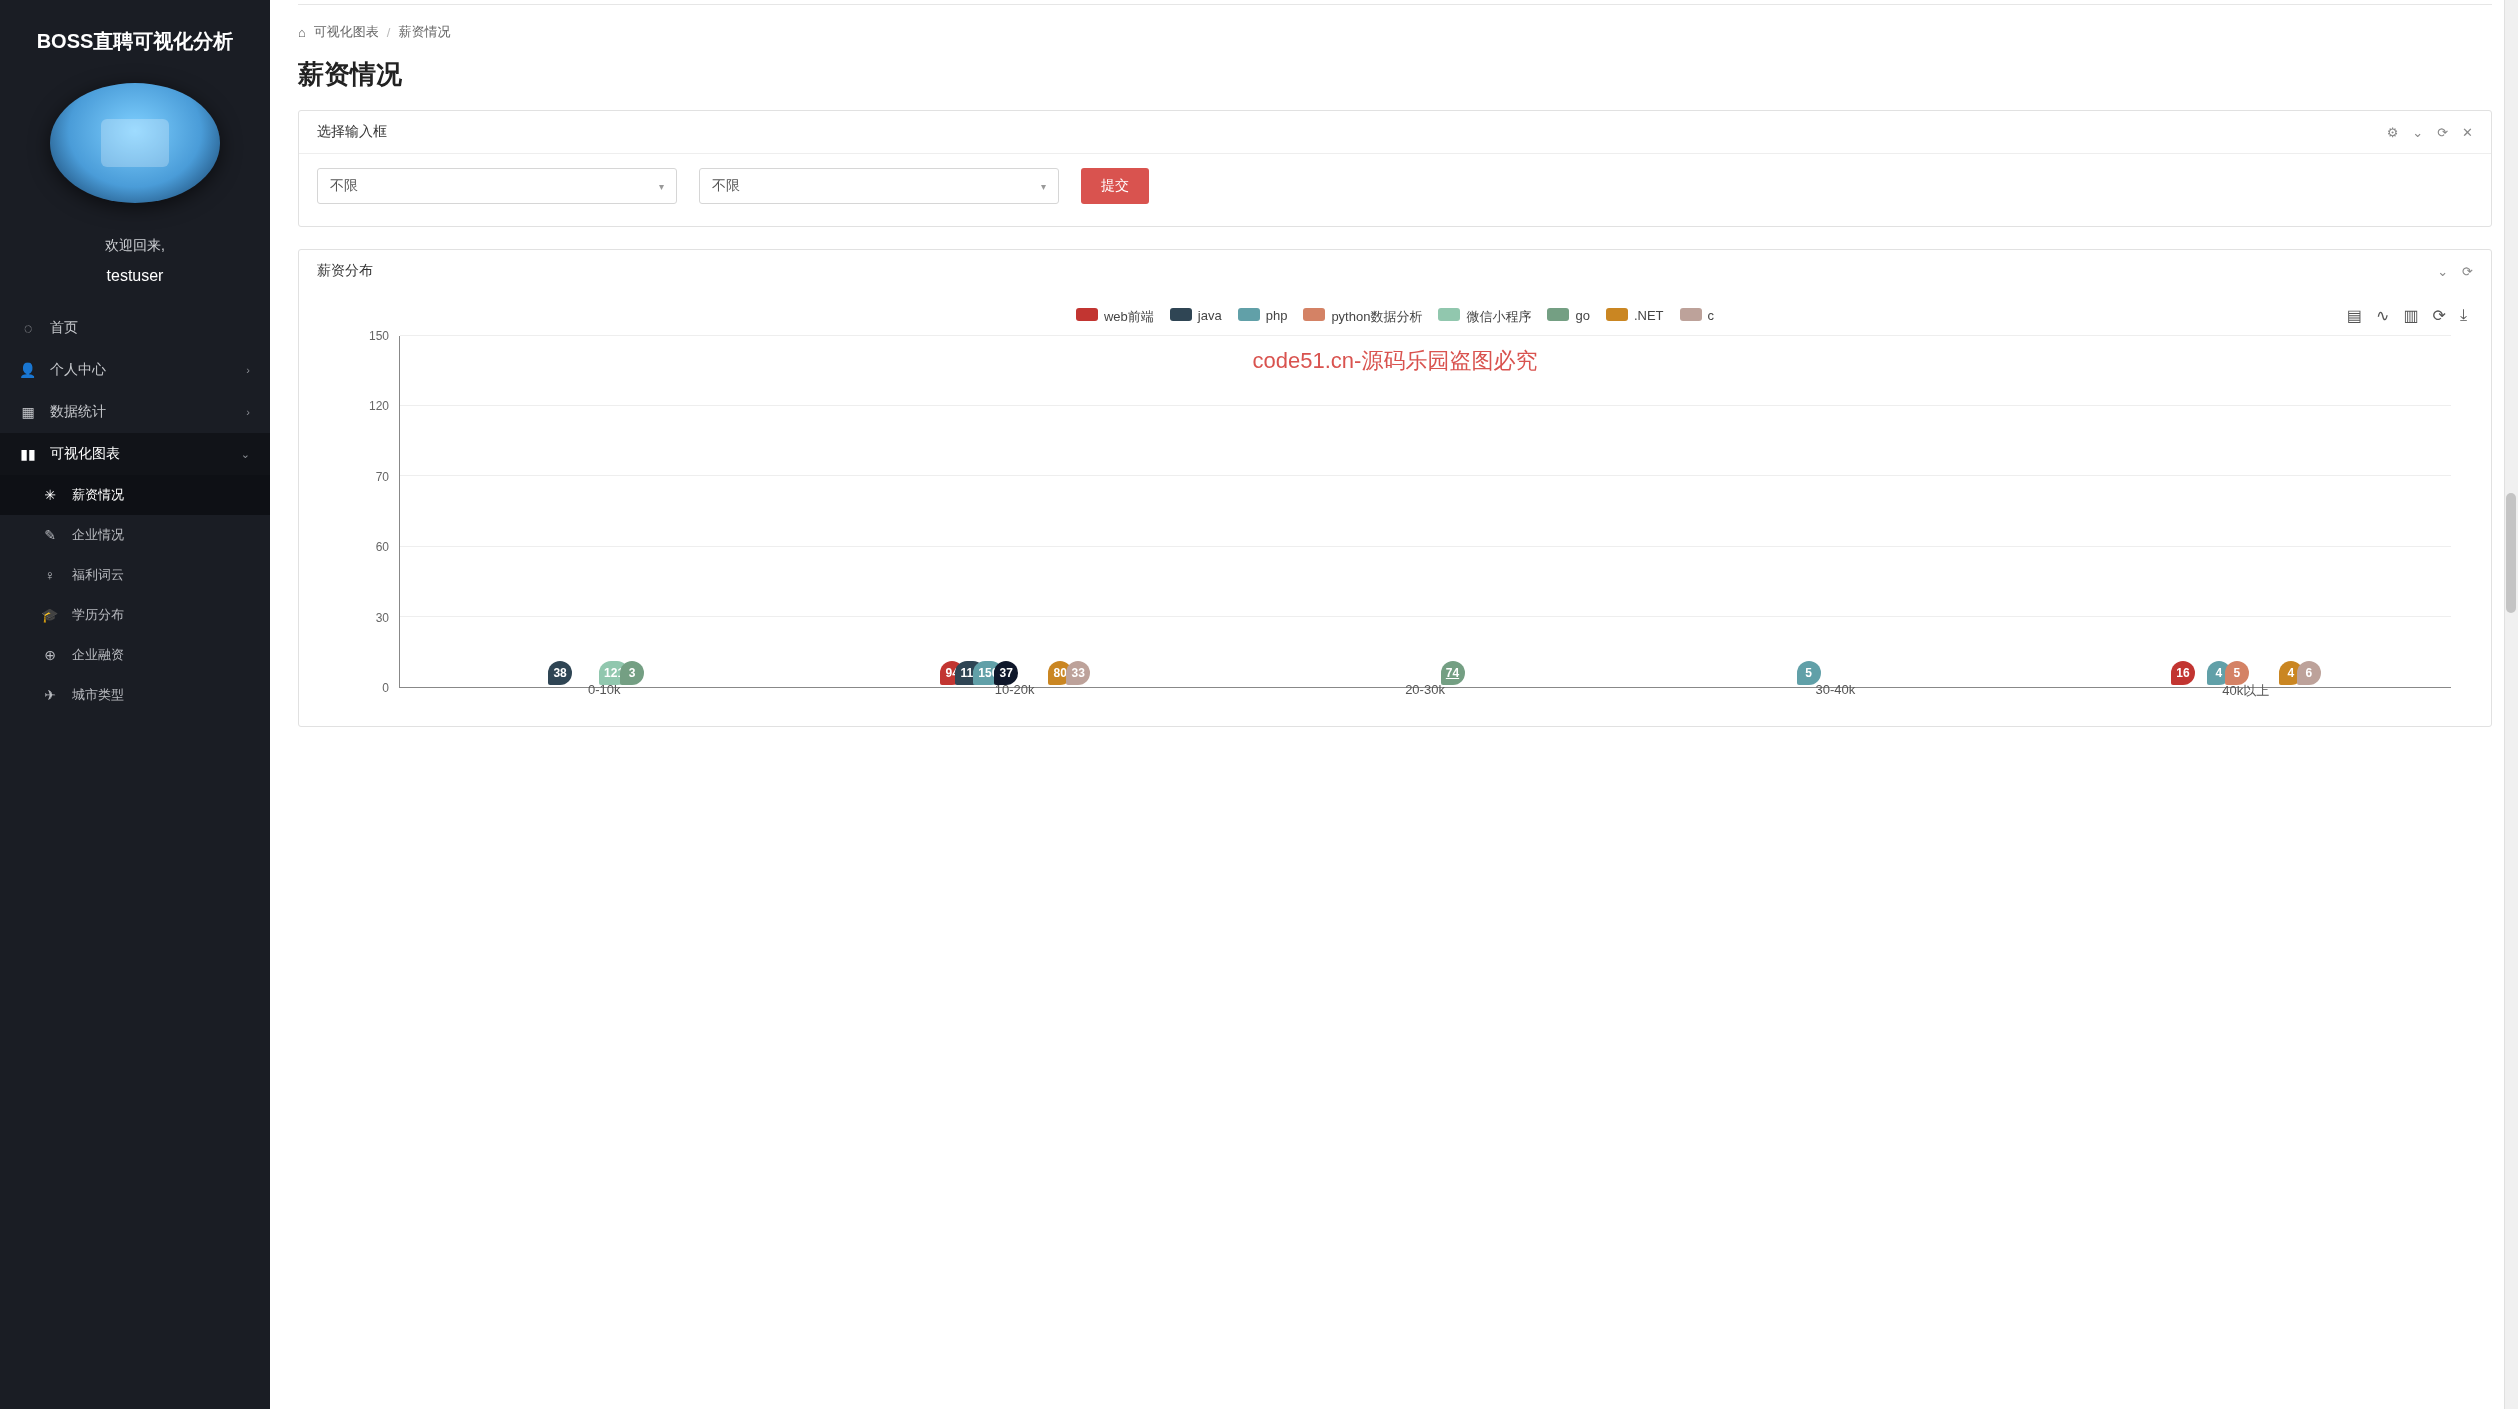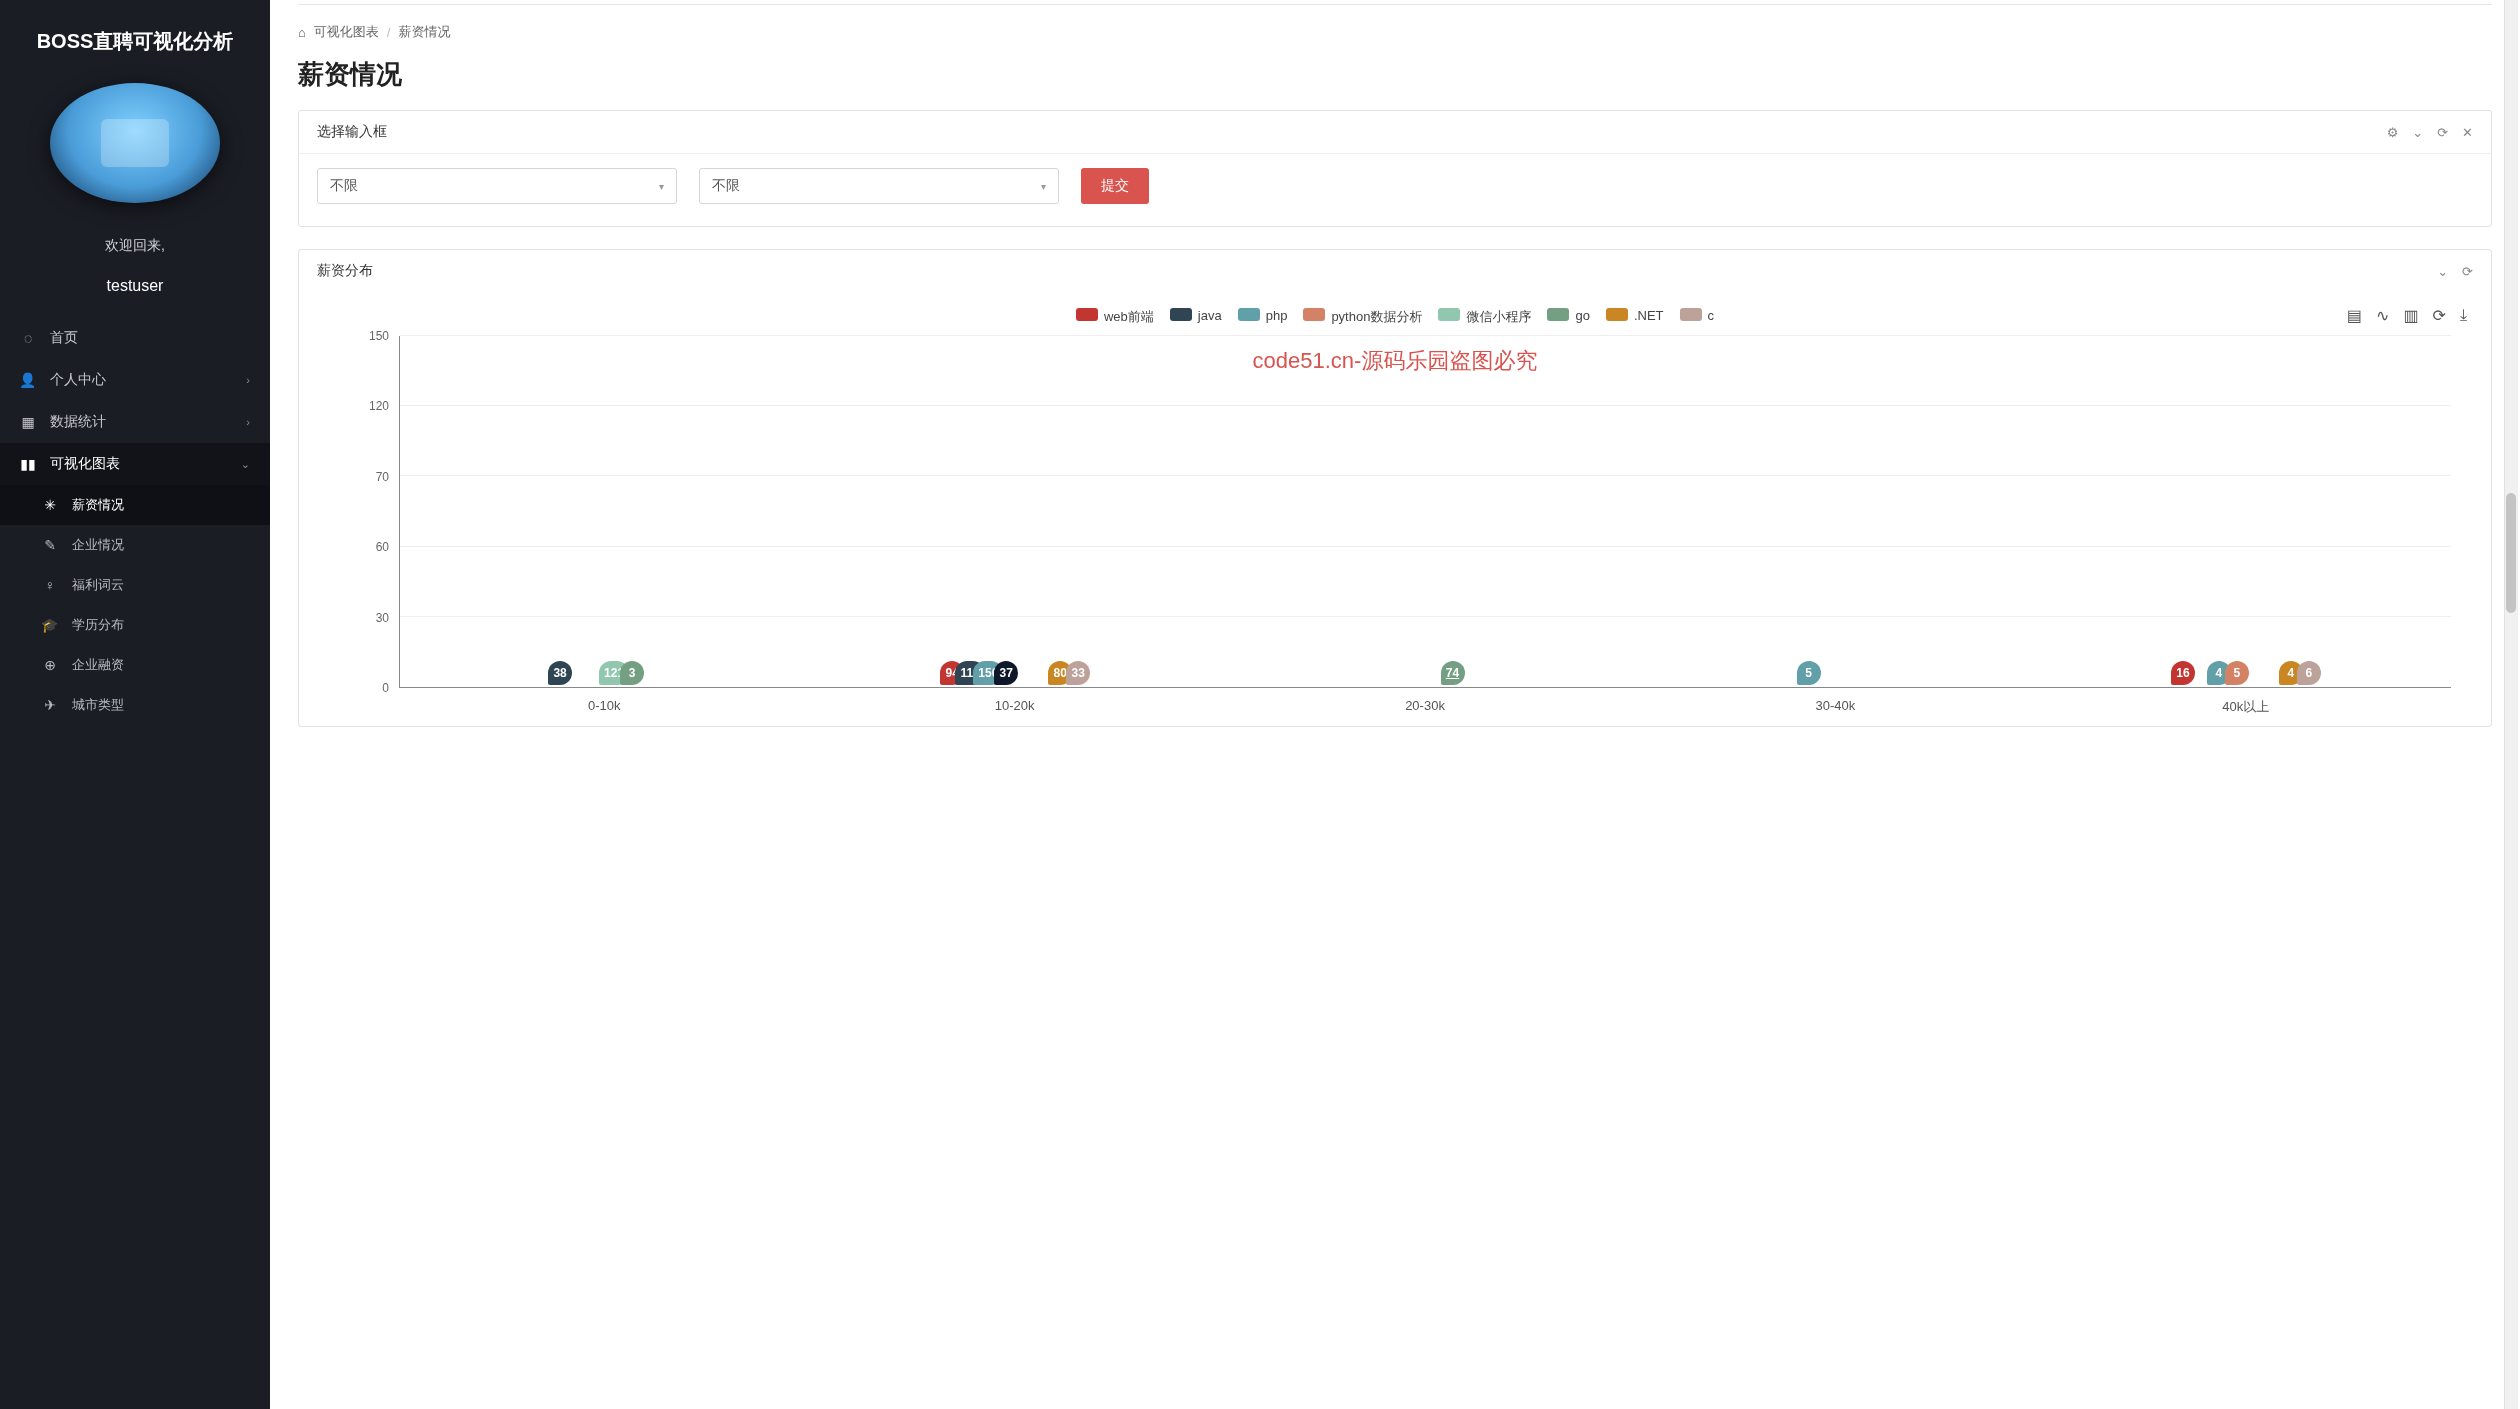--- a/index.html
+++ b/index.html
@@ -8,21 +8,21 @@
 .app { display: flex; height: 100vh; }
 
 
 .sidebar { width: 270px; background: #1a1d24; color: #aeb0b4; display: flex; flex-direction: column; flex-shrink: 0; }
 .brand { color: #fff; font-size: 20px; font-weight: 600; text-align: center; padding: 28px 10px 18px; }
 .avatar-wrap { display: flex; justify-content: center; padding: 10px 0 28px; }
 .avatar { width: 170px; height: 120px; border-radius: 50%; background: radial-gradient(ellipse at 50% 40%, #7fd0ff 0%, #4a9cd8 55%, #0b2b4e 100%); box-shadow: 0 4px 20px rgba(0,0,0,.6); position: relative; overflow: hidden; }
 .avatar::after { content:""; position:absolute; left:30%; top:30%; width:40%; height:40%; background: rgba(255,255,255,.25); border-radius: 6px; }
 .welcome { text-align: center; padding: 6px 0 22px; }
 .welcome .line1 { font-size: 14px; color: #cfd1d5; }
-.welcome .line2 { font-size: 16px; color: #fff; margin-top: 22px; }
+.welcome .line2 { font-size: 16px; color: #fff; margin-top: 12px; }
 .nav { list-style:none; }
 .nav-item { display:flex; align-items:center; padding: 12px 20px; font-size: 14px; cursor: pointer; color: #c6c8cc; }
 .nav-item.expandable { justify-content: space-between; }
 .nav-item.active-parent { background: #111318; color:#fff; }
 .nav-sub { list-style:none; }
 .nav-sub .nav-subitem { display:flex; align-items:center; padding: 11px 20px 11px 42px; font-size: 13px; cursor: pointer; color: #b9bbc0; }
 .nav-sub .nav-subitem.active { background:#0e1015; color:#fff; }
 .nav-ico { width: 16px; height: 16px; margin-right: 14px; display:inline-flex; align-items:center; justify-content:center; font-size: 14px; }
 .chev { font-size: 11px; color:#8c8f95; }
 
@@ -56,21 +56,21 @@
 .legend .sw { width:22px; height:13px; border-radius:3px; }
 .chart-toolbox { position:absolute; right:24px; top:14px; display:flex; gap:14px; color:#555; }
 .chart-toolbox span { cursor:pointer; font-size:16px; }
 .watermark { position:absolute; left:50%; top:54px; transform:translateX(-50%); color:#d9534f; font-size:22px; font-weight:500; pointer-events:none; z-index:5; }
 
 .plot { position:relative; height:380px; margin-left:80px; margin-right:20px; }
 .y-axis { position:absolute; left:-50px; top:0; bottom:28px; width:40px; }
 .y-tick { position:absolute; right:0; font-size:12px; color:#666; transform:translateY(50%); }
 .y-line { position:absolute; left:0; right:0; height:1px; background:#eee; }
 .plot-area { position:absolute; left:0; right:0; top:0; bottom:28px; border-left:1px solid #888; border-bottom:1px solid #888; }
-.x-labels { position:absolute; left:0; right:0; bottom:0; height:24px; display:flex; }
+.x-labels { position:absolute; left:0; right:0; bottom:16px; height:24px; display:flex; }
 .x-lab { flex:1; text-align:center; font-size:13px; color:#555; padding-top:6px; }
 .cat-group { position:absolute; bottom:0; display:flex; align-items:flex-end; gap:2px; }
 .bar { width:16px; position:relative; border-radius:1px 1px 0 0; }
 .bubble { position:absolute; left:50%; transform:translateX(-50%); bottom:calc(100% + 2px); min-width:24px; height:24px; border-radius:12px 12px 12px 2px; display:flex; align-items:center; justify-content:center; color:#fff; font-size:12px; font-weight:600; padding:0 5px; }
 .bubble.wide { min-width:30px; }
 
 .scroll-edge { position:absolute; right:2px; top:0; bottom:0; width:14px; background:linear-gradient(#f0f0f0,#f0f0f0); border-left:1px solid #e0e0e0; }
 .scroll-thumb { position:absolute; right:2px; top:35%; width:10px; height:120px; background:#c4c4c4; border-radius:5px; }
 </style>
 </head>

